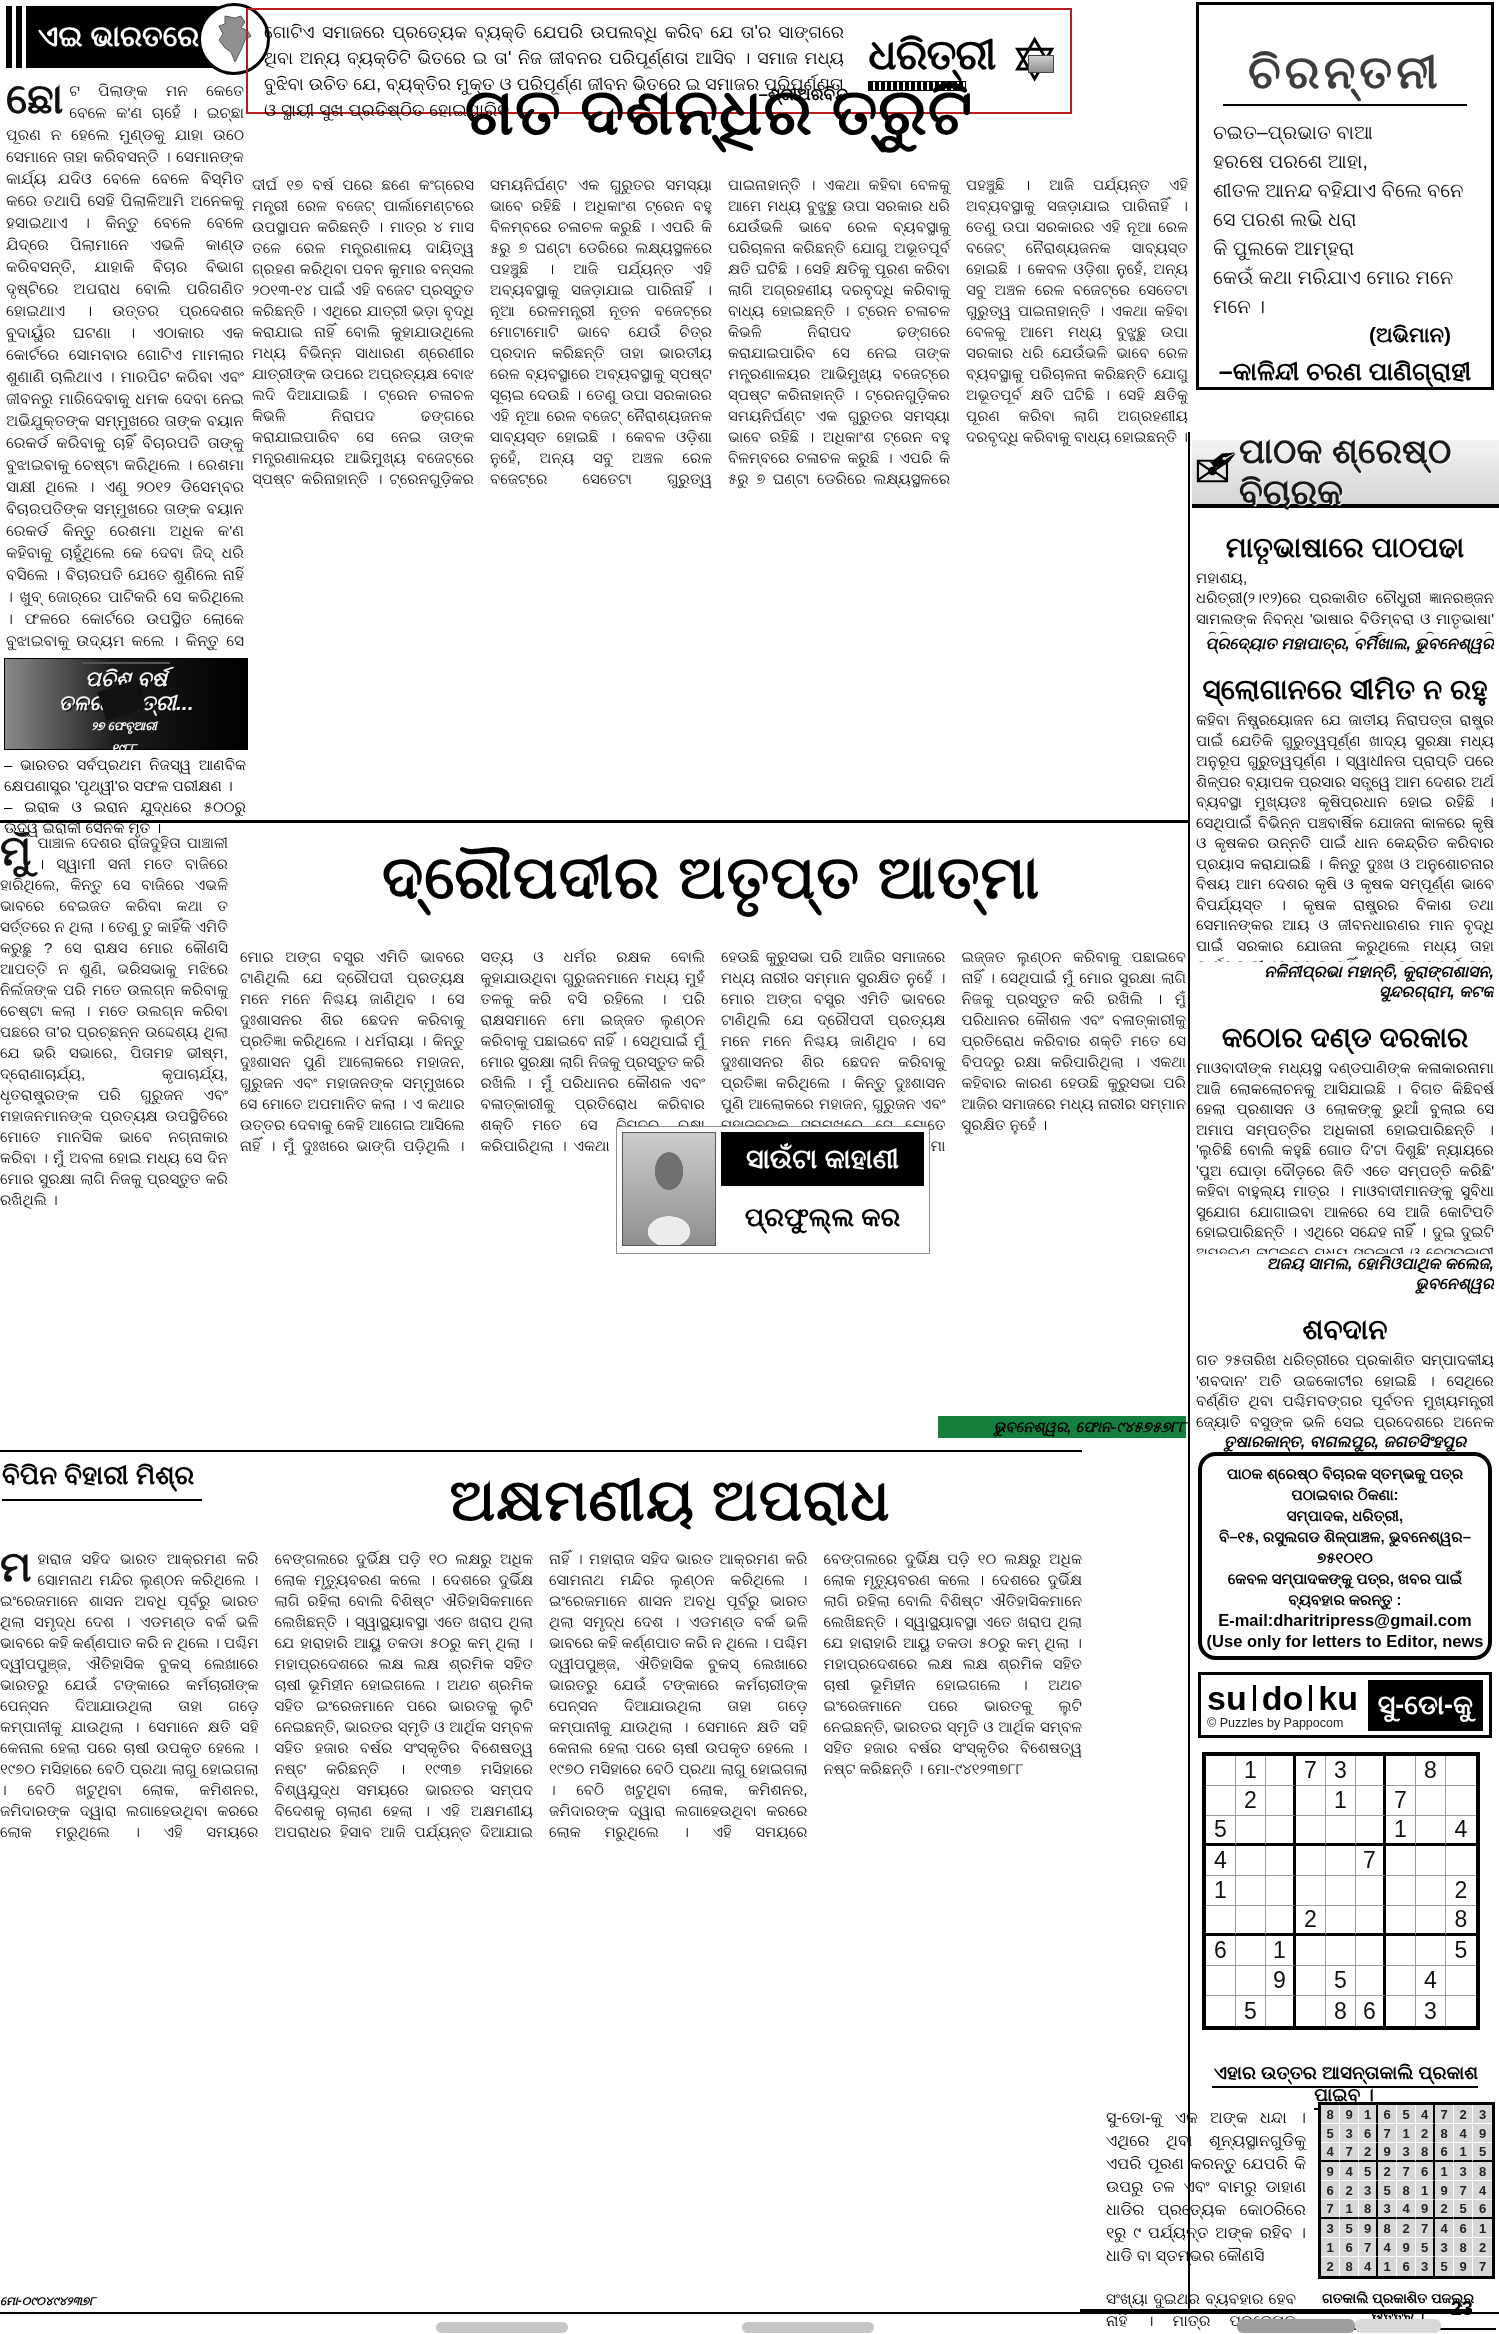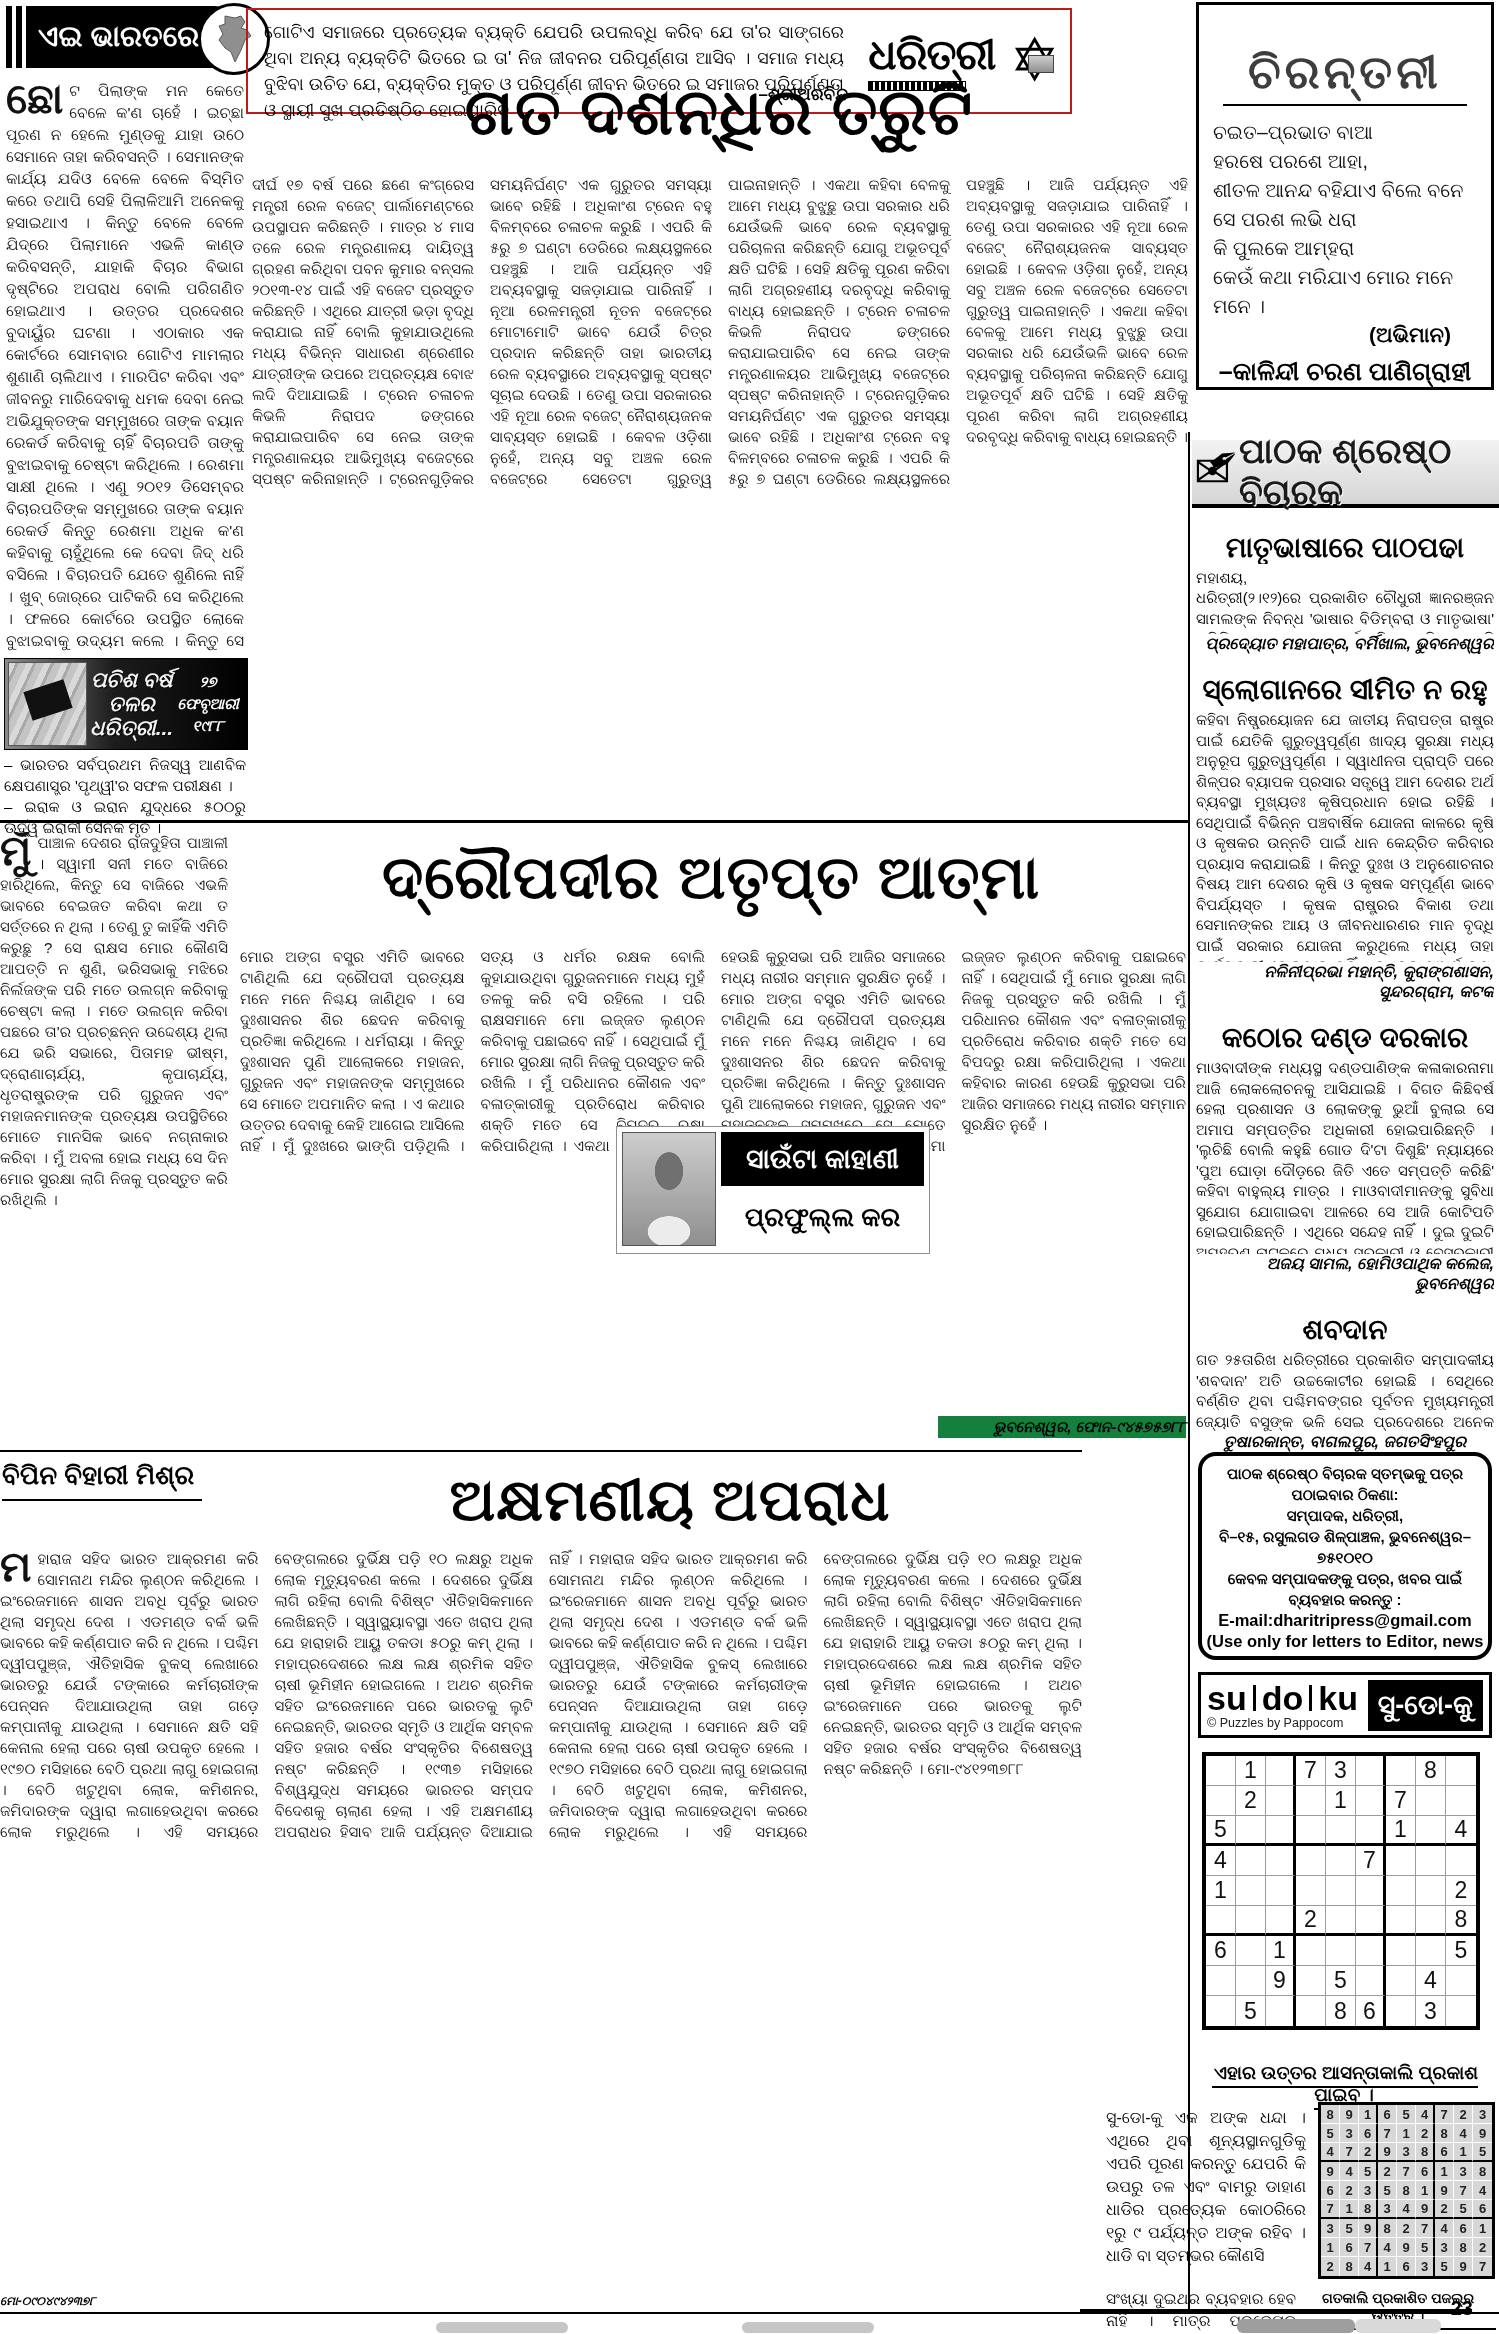--- a/index.html
+++ b/index.html
@@ -16,27 +16,27 @@
   .india-banner{left:6px;top:6px;width:238px;height:62px;display:flex;align-items:stretch;}
   .ib-bar{width:6px;background:#000;margin-right:4px;}
   .ib-box{flex:1;background:#000;color:#fff;display:flex;align-items:center;
           font-size:29px;font-weight:800;padding-left:12px;position:relative;border-radius:0 30px 30px 0;}
   .ib-circle{position:absolute;right:-26px;top:-3px;width:66px;height:66px;border-radius:50%;
              background:#fff;border:3px solid #000;display:flex;align-items:center;justify-content:center;}
   .story{left:6px;top:80px;width:238px;height:572px;font-size:15.5px;line-height:22px;}
 
   
   .flashback{left:4px;top:658px;width:242px;height:90px;background:linear-gradient(90deg,#8a8a8a,#1c1c1c 45%,#000);
-             display:flex;align-items:center;border:1px solid #000;}
+             display:flex;align-items:center;border:1px solid #000;flex-direction:column;}
   .fb-photo{width:86px;height:82px;margin:3px;border:1px solid #555;
             background:repeating-linear-gradient(115deg,#d9d9d9 0 6px,#a9a9a9 6px 9px,#c4c4c4 9px 16px);position:relative;}
   .fb-photo::after{content:"";position:absolute;left:18px;top:22px;width:42px;height:30px;background:#111;transform:rotate(-18deg);}
   .fb-mid{flex:1;text-align:center;color:#f2f2f2;font-weight:800;font-style:italic;}
   .fb-mid .l1{font-size:21px;text-shadow:1px 1px 0 #000;}
-  .fb-date{width:78px;color:#fff;font-weight:800;font-style:italic;font-size:15px;text-align:center;line-height:22px;padding-right:4px;}
+  .fb-date{width:78px;color:#fff;font-weight:800;font-style:italic;font-size:12px;text-align:center;line-height:22px;padding-right:4px;}
   .fb-items{left:4px;top:754px;width:242px;font-size:15px;line-height:21px;text-align:justify;}
 
   
   .quotebox{left:246px;top:8px;width:822px;height:102px;border:2px solid #b91c1c;display:flex;}
   .quote-txt{flex:1;padding:9px 14px 4px 16px;font-size:17.5px;line-height:26px;text-align:justify;position:relative;}
   .quote-attr{position:absolute;right:10px;bottom:4px;font-weight:bold;font-size:17px;}
   .brandwrap{width:212px;display:flex;align-items:center;justify-content:center;gap:14px;}
   .brand{font-size:42px;font-weight:900;letter-spacing:-1px;}
   .brand-strip{height:8px;width:96px;margin-top:2px;
       background:repeating-linear-gradient(90deg,#000 0 4px,#fff 4px 6px);border:1px solid #000;}

